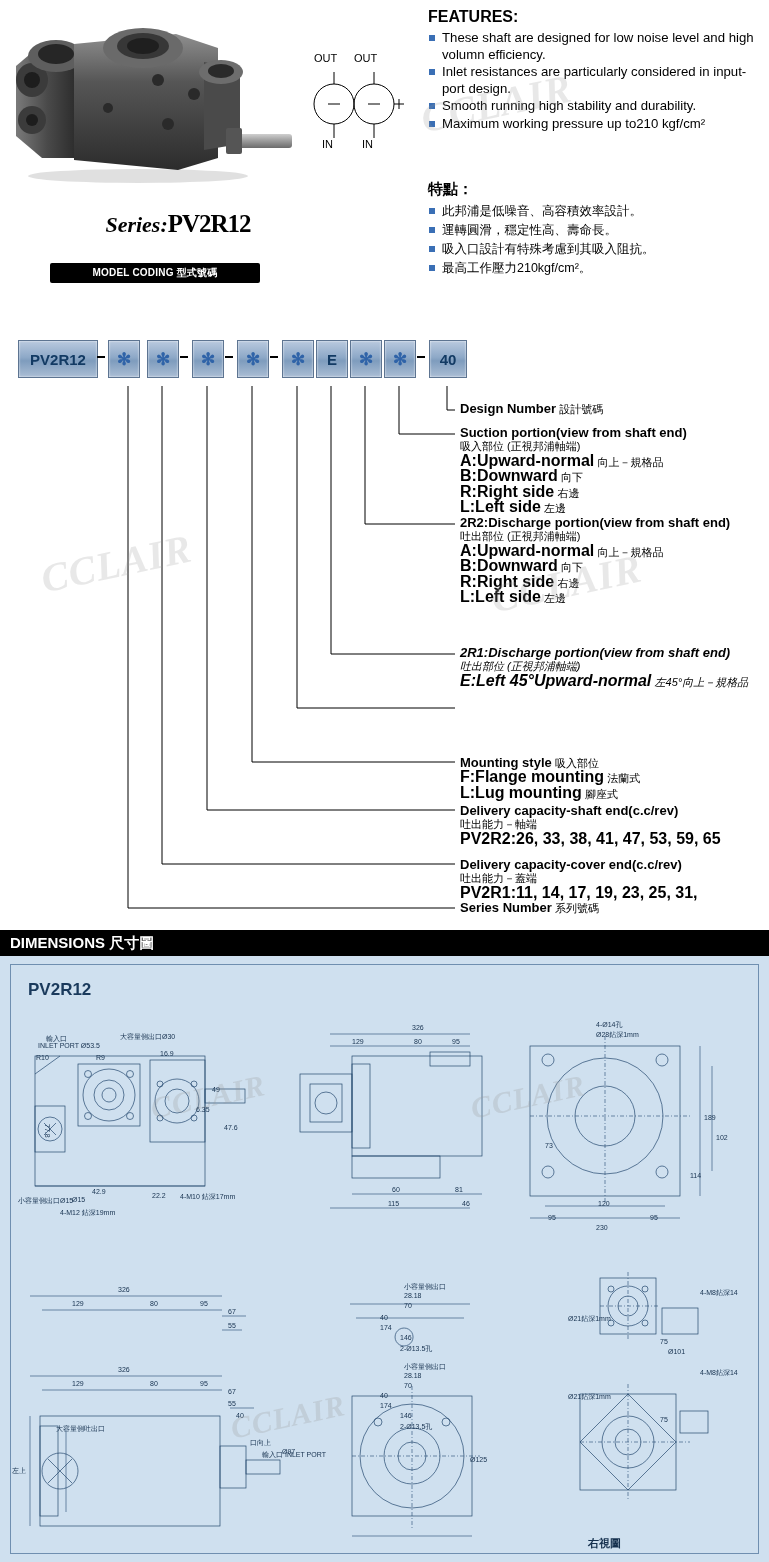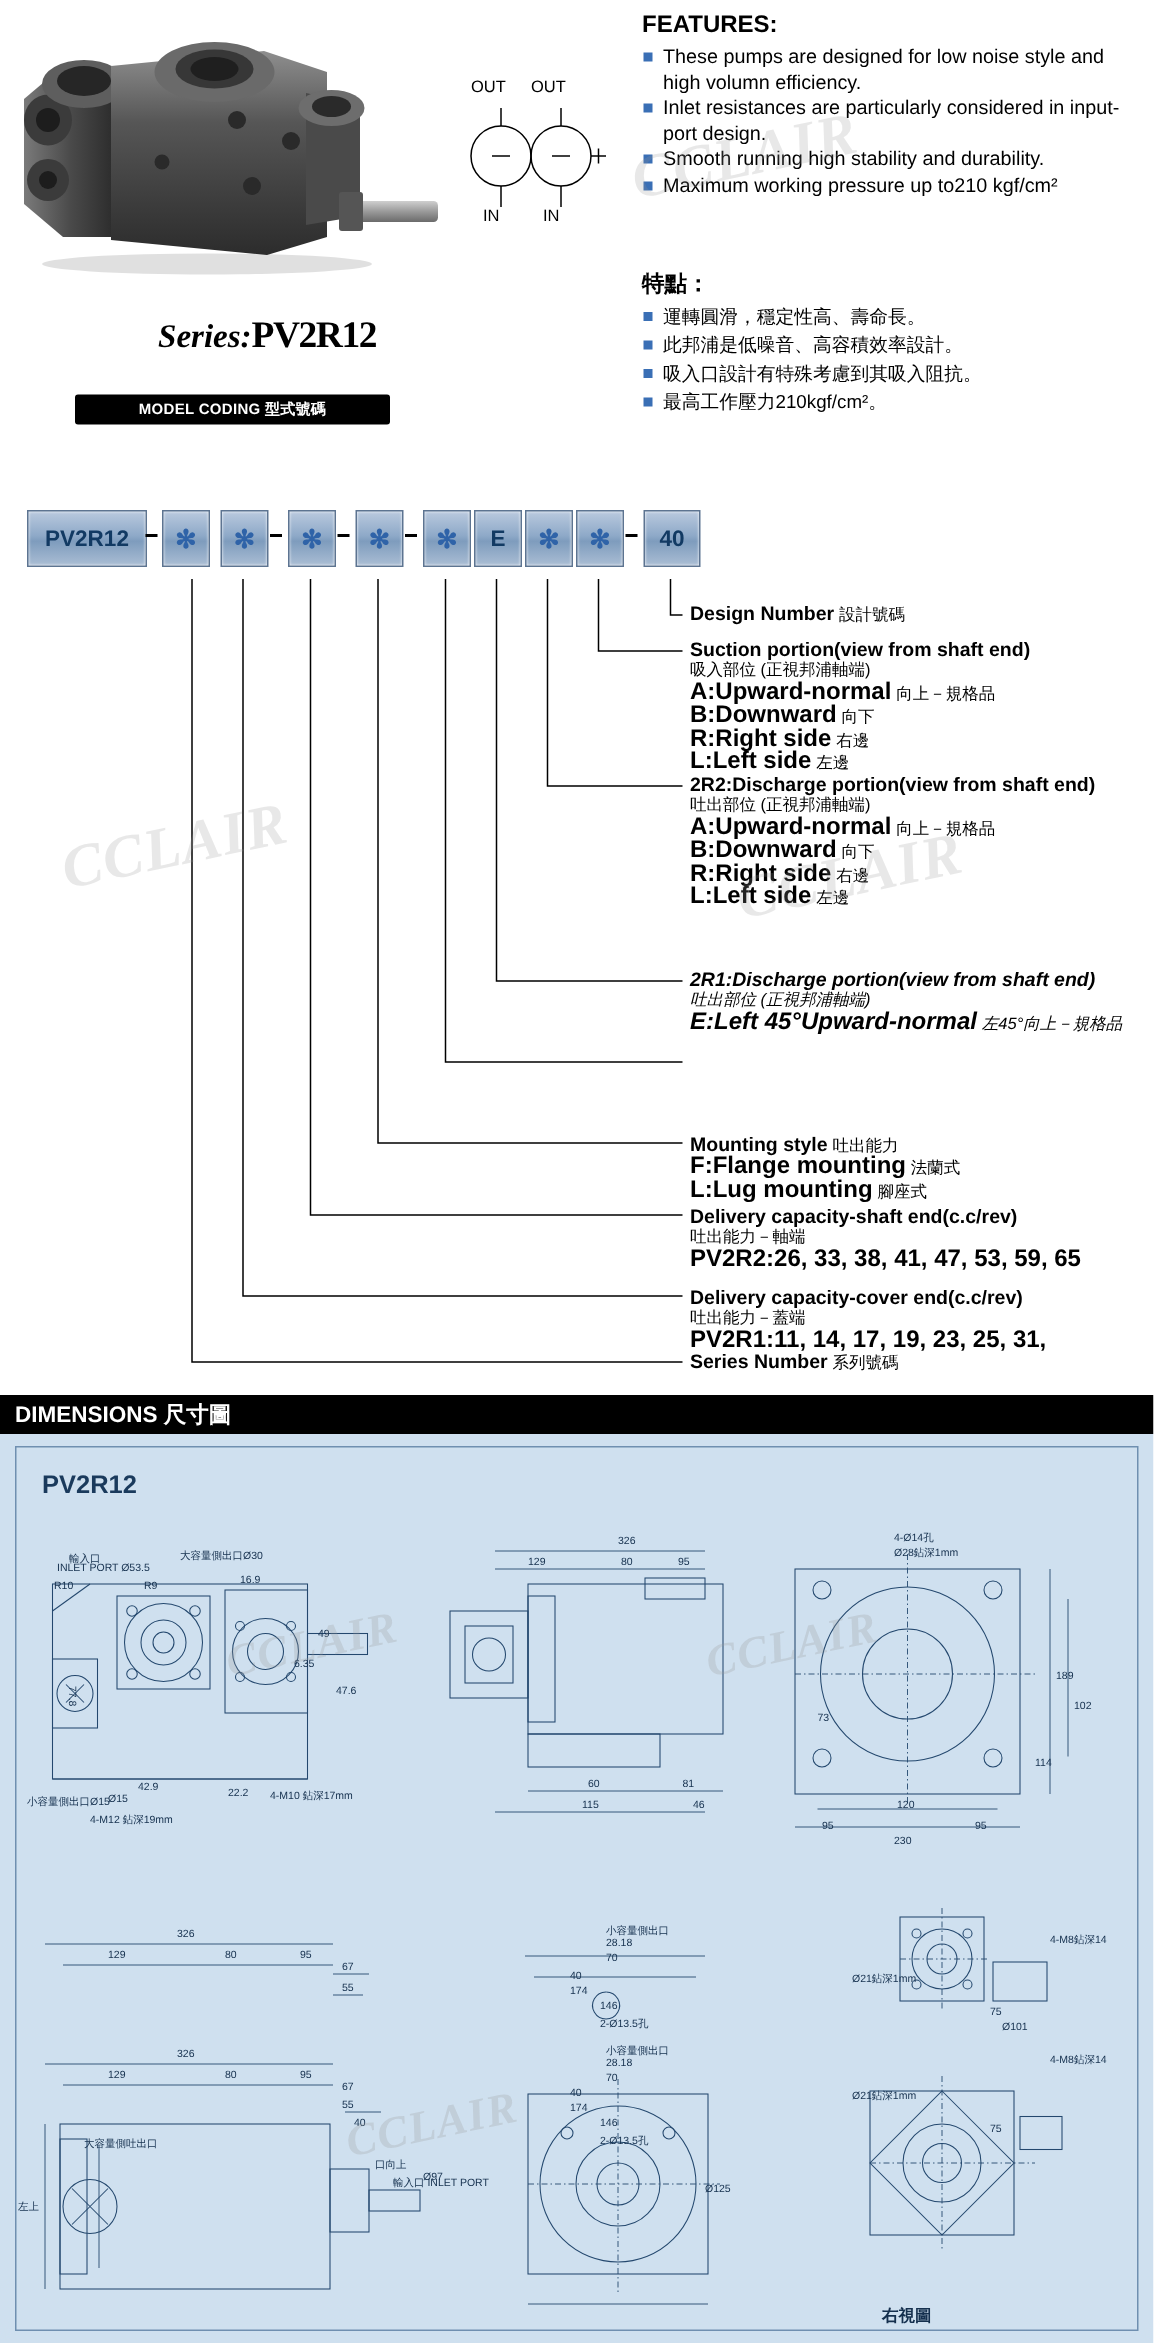--- a/index.html
+++ b/index.html
@@ -200,32 +200,32 @@
       </svg>
       <div style="position:absolute;left:14px;top:-10px;font-size:11px;">OUT</div>
       <div style="position:absolute;left:54px;top:-10px;font-size:11px;">OUT</div>
       <div style="position:absolute;left:22px;top:76px;font-size:11px;">IN</div>
       <div style="position:absolute;left:62px;top:76px;font-size:11px;">IN</div>
     </div>
 
     <div class="features">
       <h3>FEATURES:</h3>
       <ul class="flist">
-        <li>These pumps are designed for low noise style and high volumn efficiency.</li>
+        <li>These shaft are designed for low noise level and high volumn efficiency.</li>
         <li>Inlet resistances are particularly considered in input-port design.</li>
         <li>Smooth running high stability and durability.</li>
         <li>Maximum working pressure up to210 kgf/cm²</li>
       </ul>
     </div>
 
     <div class="features-cn">
       <h3>特點：</h3>
       <ul class="cnlist">
+        <li>此邦浦是低噪音、高容積效率設計。</li>
         <li>運轉圓滑，穩定性高、壽命長。</li>
-        <li>此邦浦是低噪音、高容積效率設計。</li>
         <li>吸入口設計有特殊考慮到其吸入阻抗。</li>
         <li>最高工作壓力210kgf/cm²。</li>
       </ul>
     </div>
   </div>
 
   <div class="codeline">
     <div class="cbox" style="left:18px;width:78px;">PV2R12</div>
     <div class="dash" style="left:97px;"></div>
     <div class="cbox sm" style="left:108px;">
@@ -303,21 +303,21 @@
     </div>
 
     <div class="desc" style="left:460px;top:260px;font-style:italic;">
       <div><span class="hd">2R1:Discharge portion(view from shaft end)</span></div>
       <div class="cn">吐出部位 (正視邦浦軸端)</div>
       <div><b>E:Left 45°Upward-normal</b> <span class="cn">左45°向上－規格品</span></div>
     </div>
 
 
     <div class="desc" style="left:460px;top:370px;">
-      <div><span class="hd">Mounting style</span> <span class="cn">吐出能力</span></div>
+      <div><span class="hd">Mounting style</span> <span class="cn">吸入部位</span></div>
       <div><b>F:Flange mounting</b> <span class="cn">法蘭式</span></div>
       <div><b>L:Lug mounting</b> <span class="cn">腳座式</span></div>
     </div>
 
     <div class="desc" style="left:460px;top:418px;">
       <div><span class="hd">Delivery capacity-shaft end(c.c/rev)</span></div>
       <div class="cn">吐出能力－軸端</div>
       <div><b>PV2R2:26, 33, 38, 41, 47, 53, 59, 65</b></div>
     </div>
 

